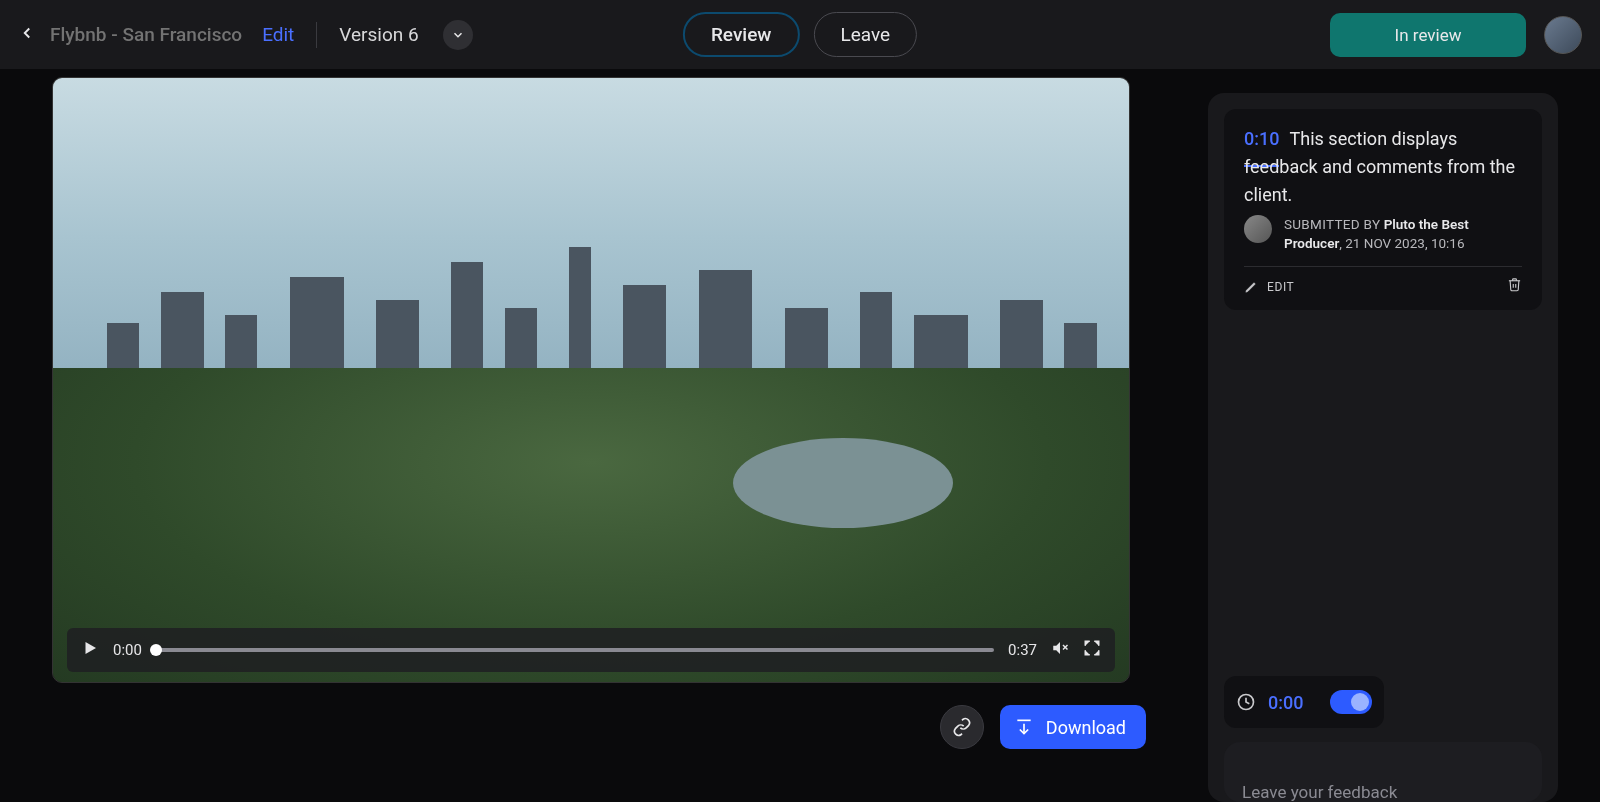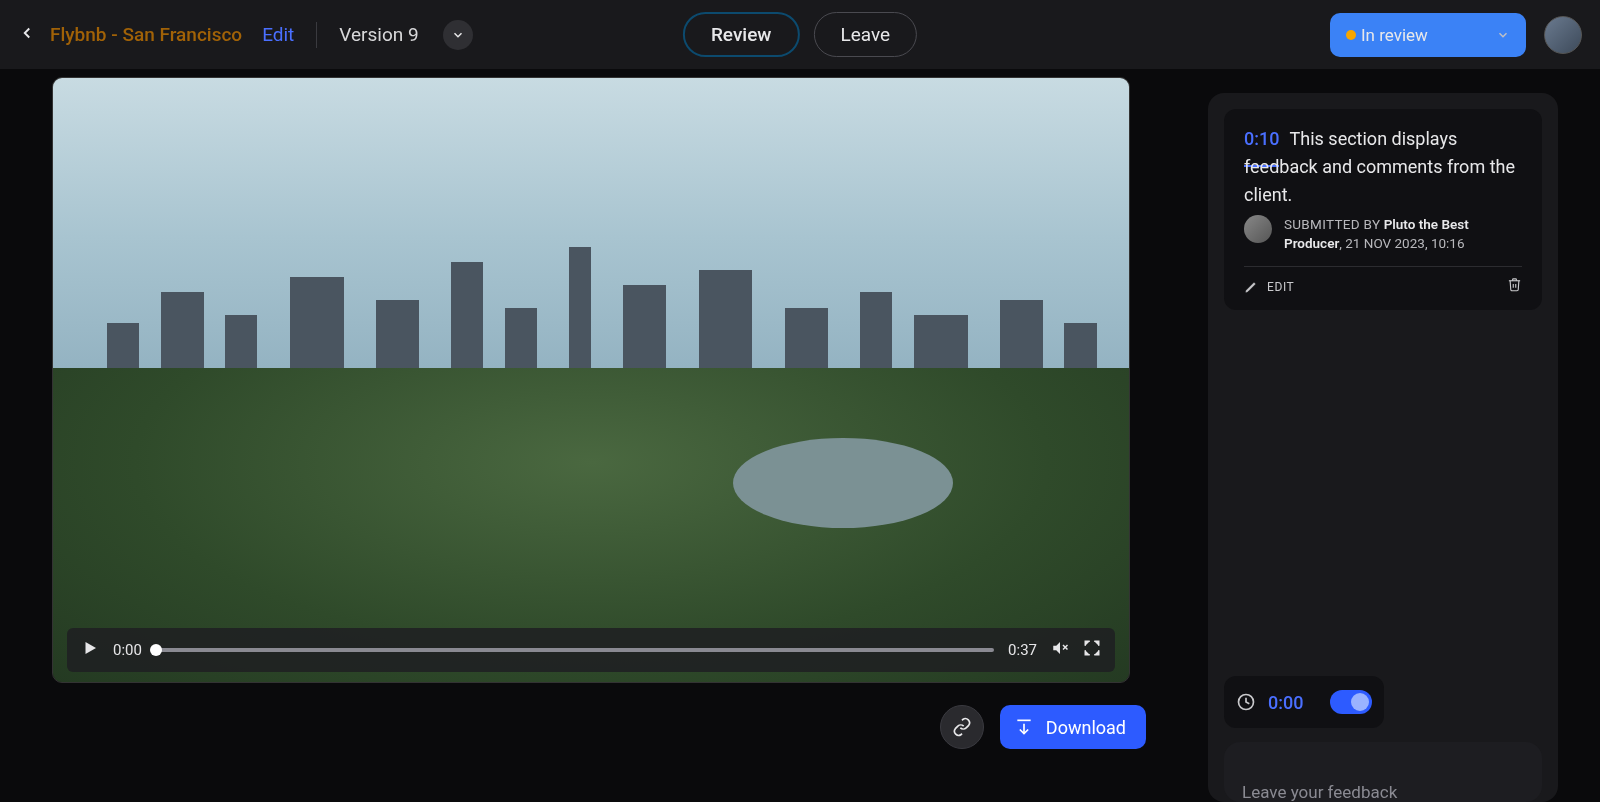--- a/index.html
+++ b/index.html
@@ -13,21 +13,21 @@
   .header {
     height: 69px;
     background: #19191c;
     display: flex;
     align-items: center;
     padding: 0 18px;
     position: relative;
   }
   .header-left { display: flex; align-items: center; gap: 14px; }
   .back-btn svg { width: 18px; height: 18px; stroke: #e8e8ea; }
-  .title { font-size: 19px; font-weight: 500; color: #a16207; }
+  .title { font-size: 19px; font-weight: 500; color: #737373; }
   .edit-link { color: #4a6fff; font-size: 19px; margin-left: 6px; }
   .divider { width: 1px; height: 26px; background: #3a3a3f; margin: 0 4px 0 8px; }
   .version { font-size: 19px; color: #d8d8da; margin-left: 4px; }
   .ver-chev {
     width: 30px; height: 30px; border-radius: 50%;
     background: #2f2f33; display: flex; align-items: center; justify-content: center;
     margin-left: 10px;
   }
   .ver-chev svg { width: 14px; height: 14px; stroke: #e8e8ea; }
   .header-center {
@@ -35,23 +35,24 @@
     display: flex; gap: 14px;
   }
   .pill-btn {
     height: 45px; padding: 0 26px; border-radius: 24px;
     border: 1px solid #4a4a50; background: transparent; color: #e8e8ea;
     font-size: 19px; display: flex; align-items: center; justify-content: center;
   }
   .pill-btn.active { border: 2px solid #0c4a6e; font-weight: 500; }
   .header-right { margin-left: auto; display: flex; align-items: center; gap: 18px; }
   .status-sel {
-    height: 44px; background: #3b82f6; border-radius: 10px;
-    display: flex; align-items: center; padding: 0 16px; gap: 5px;
+    height: 44px; background: #0f766e; border-radius: 10px;
+    display: flex; align-items: center; padding: 0 16px; gap: 12px;
     width: 196px;
+    flex-direction: column;
   }
   .status-dot { width: 10px; height: 10px; border-radius: 50%; background: #f7a600; }
   .status-label { font-size: 17px; color: #e8e8ea; flex: 1; }
   .status-sel svg { width: 14px; height: 14px; stroke: #c0c0c5; }
   .avatar {
     width: 38px; height: 38px; border-radius: 50%;
     background: linear-gradient(135deg,#6a7a8f,#3d4a5a);
     border: 1px solid #555;
   }
 
@@ -124,21 +125,21 @@
 <div class="header">
   <div class="header-left">
     <div class="back-btn">
       <svg viewBox="0 0 24 24" fill="none" stroke-width="2.5">
           <polyline points="15 18 9 12 15 6"></polyline>
         </svg>
     </div>
     <span class="title">Flybnb - San Francisco</span>
     <span class="edit-link">Edit</span>
     <div class="divider"></div>
-    <span class="version">Version 9</span>
+    <span class="version">Version 6</span>
     <div class="ver-chev">
       <svg viewBox="0 0 24 24" fill="none" stroke-width="2.5">
           <polyline points="6 9 12 15 18 9"></polyline>
         </svg>
     </div>
   </div>
   <div class="header-center">
     <div class="pill-btn active">Review</div>
     <div class="pill-btn">Leave</div>
   </div>

